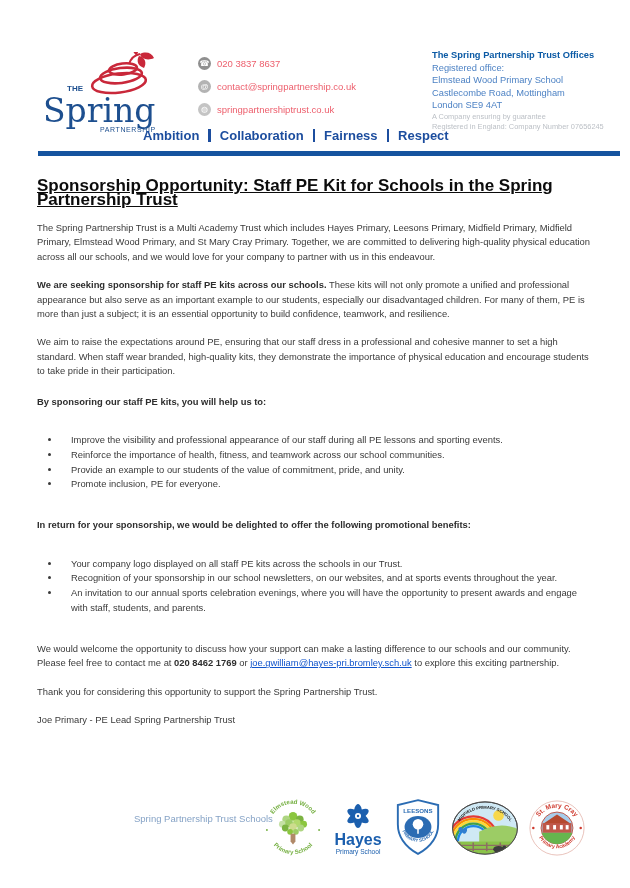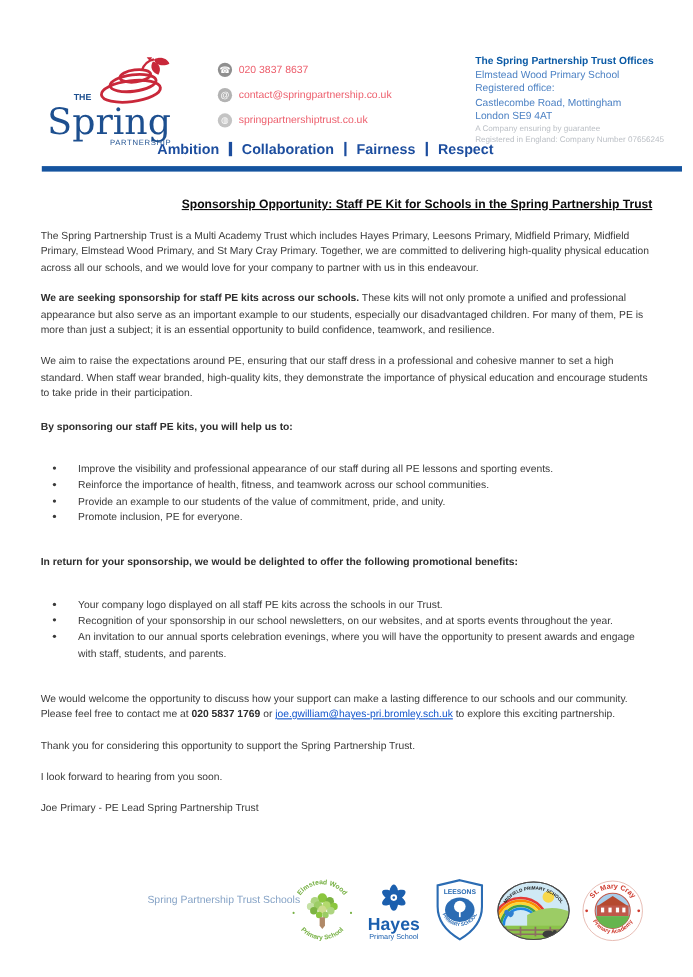--- a/index.html
+++ b/index.html
@@ -36,22 +36,22 @@
             align-items: center; gap: 9px; color: #1c4d9e; font-weight: bold;
             font-size: 13px; }
   .divider { width: 2.5px; height: 13px; background: #1c4d9e; }
 
   .rule { position: absolute; left: 38px; top: 151px; width: 582px; height: 5px;
           background: #15549f; }
 
   
   main { position: absolute; left: 37px; top: 179px; width: 556px;
          color: #3a3a3a; font-size: 9.4px; line-height: 14.4px; }
-  .doc-title { font-size: 11px; font-weight: bold; text-decoration: underline;
-               text-align: right; color: #0c0c0c; line-height: 14px; }
+  .doc-title { font-size: 17px; font-weight: bold; text-decoration: underline;
+               text-align: left; color: #0c0c0c; line-height: 14px; }
   main p { margin-top: 14px; }
   .bold { font-weight: bold; color: #2e2e2e; }
   main ul { margin-top: 24px; padding-left: 24px; list-style: disc; }
   main li { padding-left: 10px; line-height: 14.8px; }
   .gap-lg { margin-top: 26px; }
   .link { color: #1155cc; text-decoration: underline; }
   .phone-strong { font-weight: bold; color: #2e2e2e; }
 
   
   .footer-label { position: absolute; left: 134px; top: 813px; font-size: 9.5px;
@@ -94,22 +94,22 @@
       <span>contact@springpartnership.co.uk</span>
     </li>
     <li class="contact-item">
       <span class="contact-icon icon-light">◍</span>
       <span>springpartnershiptrust.co.uk</span>
     </li>
   </ul>
 
   <div class="offices">
     <div class="offices-title">The Spring Partnership Trust Offices</div>
+    <div class="office-line">Registered office:</div>
     <div class="office-line">Elmstead Wood Primary School</div>
-    <div class="office-line">Registered office:</div>
     <div class="office-line">Castlecombe Road, Mottingham</div>
     <div class="office-line">London SE9 4AT</div>
     <div class="office-small">A Company ensuring by guarantee</div>
     <div class="office-small">Registered in England: Company Number 07656245</div>
   </div>
 
   <div class="values">
     <span>Ambition</span>
     <span class="divider"></span>
     <span>Collaboration</span>
@@ -138,24 +138,23 @@
       <li>Promote inclusion, PE for everyone.</li>
     </ul>
 
     <p class="bold gap-lg">In return for your sponsorship, we would be delighted to offer the following promotional benefits:</p>
     <ul>
       <li>Your company logo displayed on all staff PE kits across the schools in our Trust.</li>
       <li>Recognition of your sponsorship in our school newsletters, on our websites, and at sports events throughout the year.</li>
       <li>An invitation to our annual sports celebration evenings, where you will have the opportunity to present awards and engage with staff, students, and parents.</li>
     </ul>
 
-    <p class="gap-lg"><span>We would welcome the opportunity to discuss how your support can make a lasting difference to our schools and our community. Please feel free to contact me at </span><span class="phone-strong">020 5837 1769</span><span> or </span><a class="link" href="#">joe.gwilliam@hayes-pri.bromley.sch.uk</a><span> to explore this exciting partnership.</span></p>
+    <p class="gap-lg"><span>We would welcome the opportunity to discuss how your support can make a lasting difference to our schools and our community. Please feel free to contact me at </span><span class="phone-strong">020 8462 1769</span><span> or </span><a class="link" href="#">joe.gwilliam@hayes-pri.bromley.sch.uk</a><span> to explore this exciting partnership.</span></p>
 
     <p>Thank you for considering this opportunity to support the Spring Partnership Trust.</p>
-    <p>I look forward to hearing from you soon.</p>
     <p>Joe Primary - PE Lead Spring Partnership Trust</p>
   </main>
 
   <div class="footer-label">Spring Partnership Trust Schools</div>
 
   <div class="logos">
 
     <svg width="58" height="64" viewBox="0 0 60 66">
       <defs>
         <path id="ew-top" d="M 5,33 A 25,25 0 0 1 55,33"></path>

